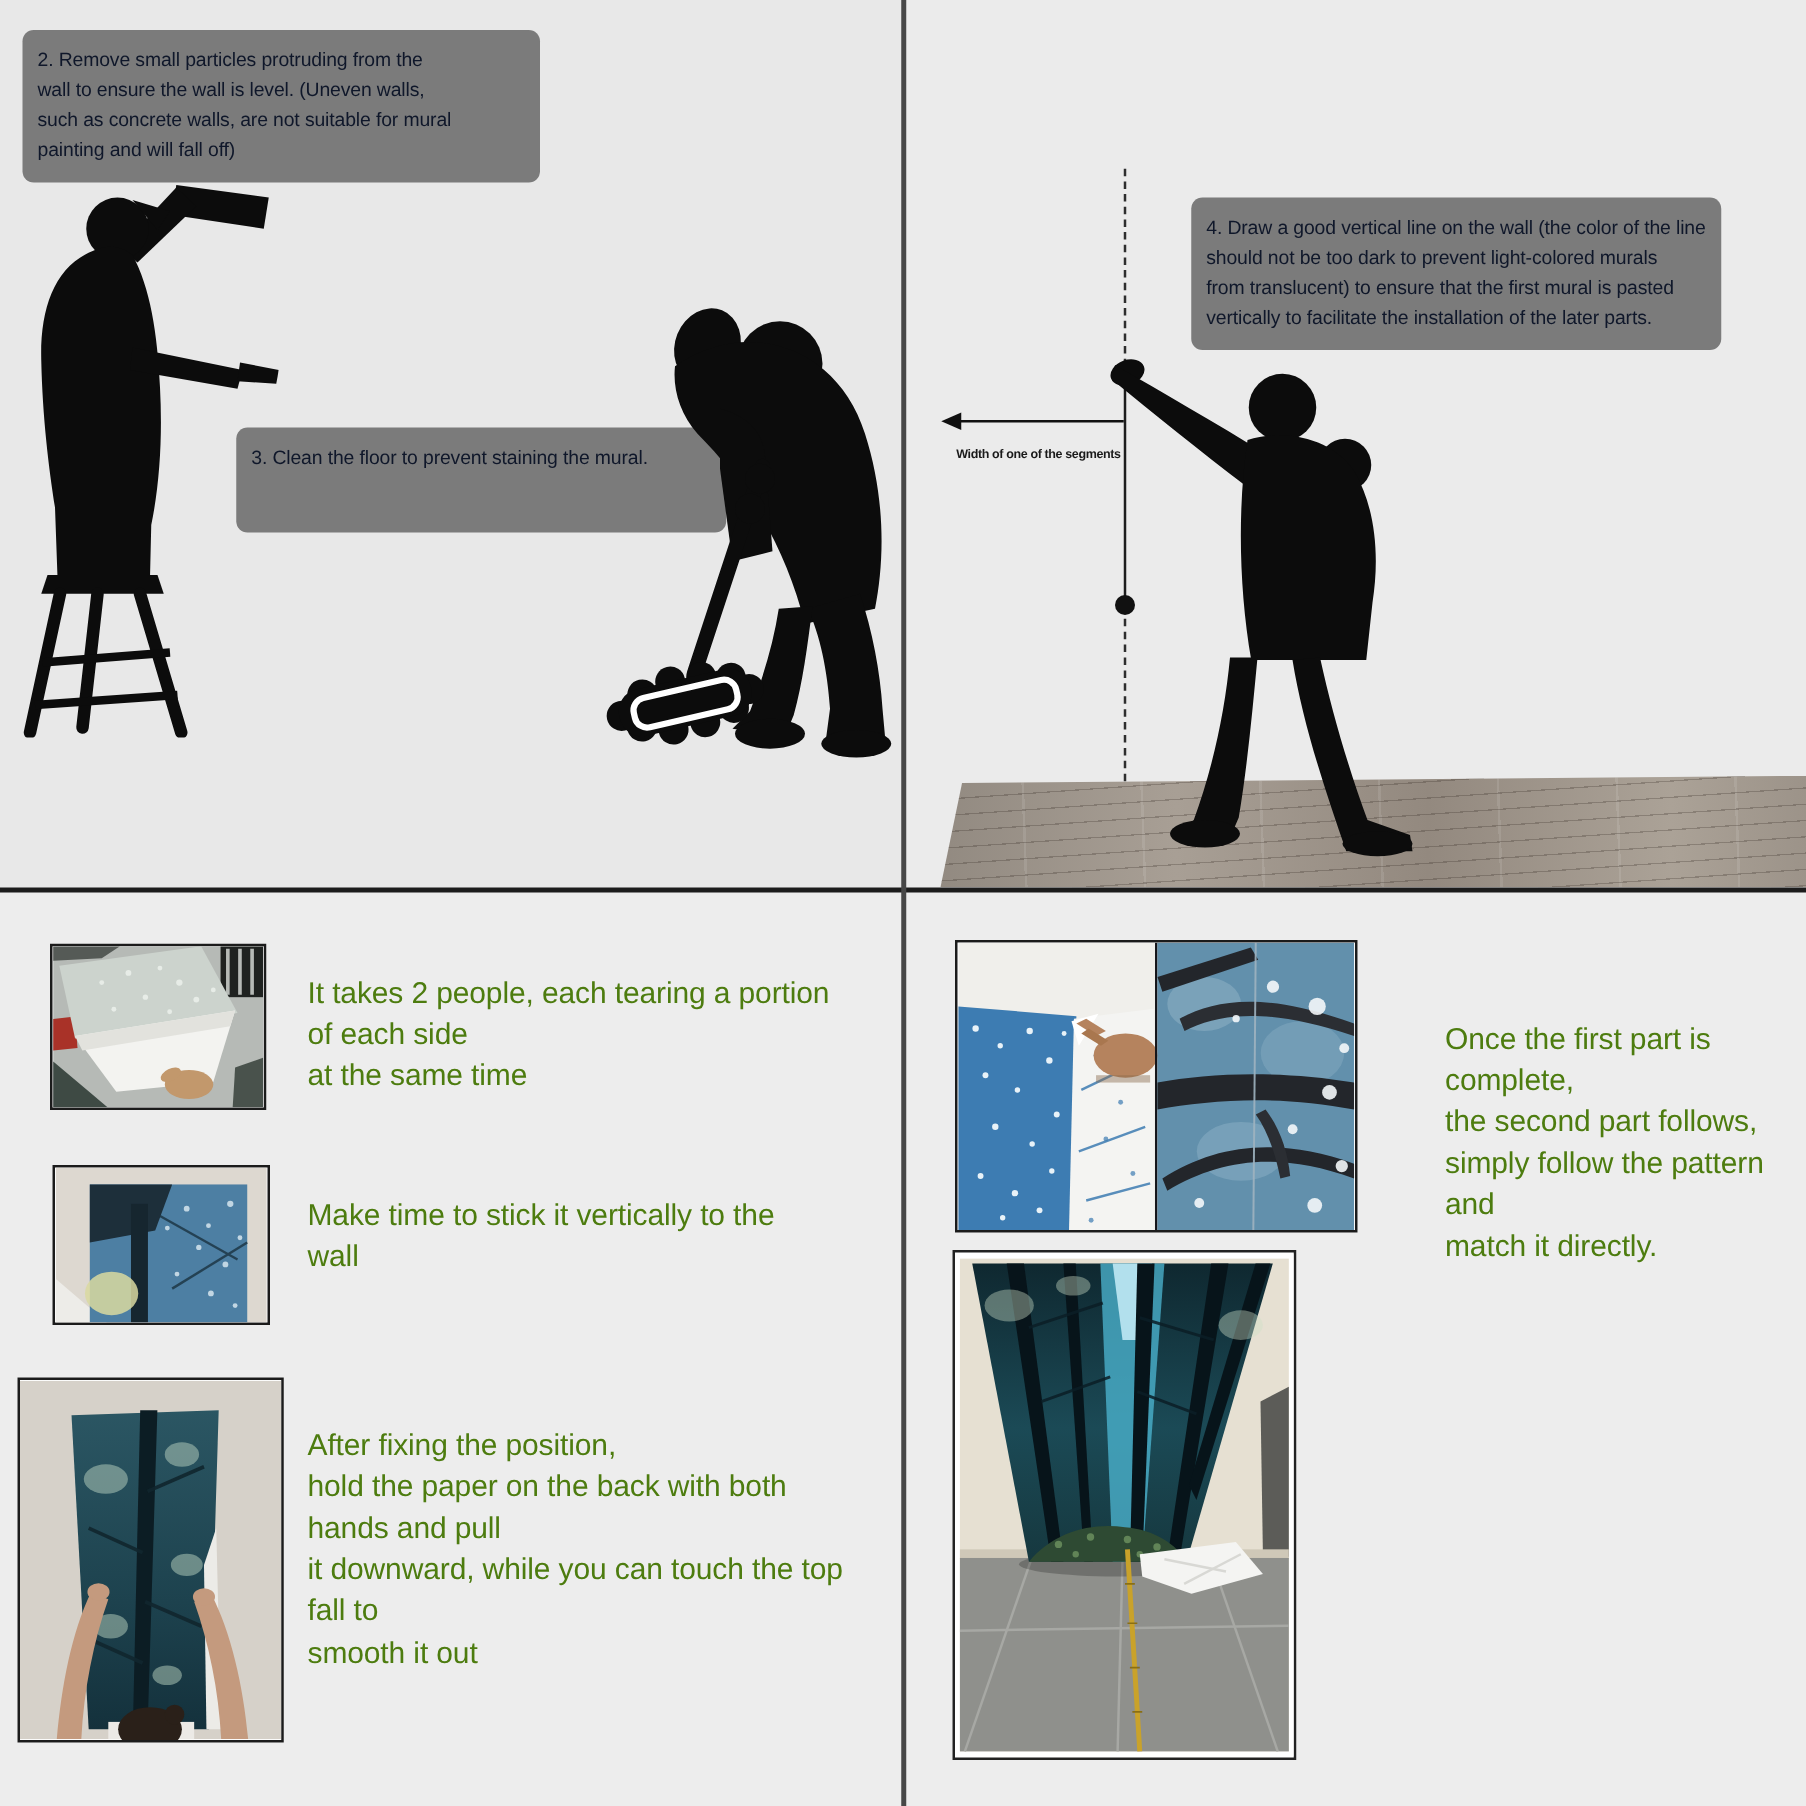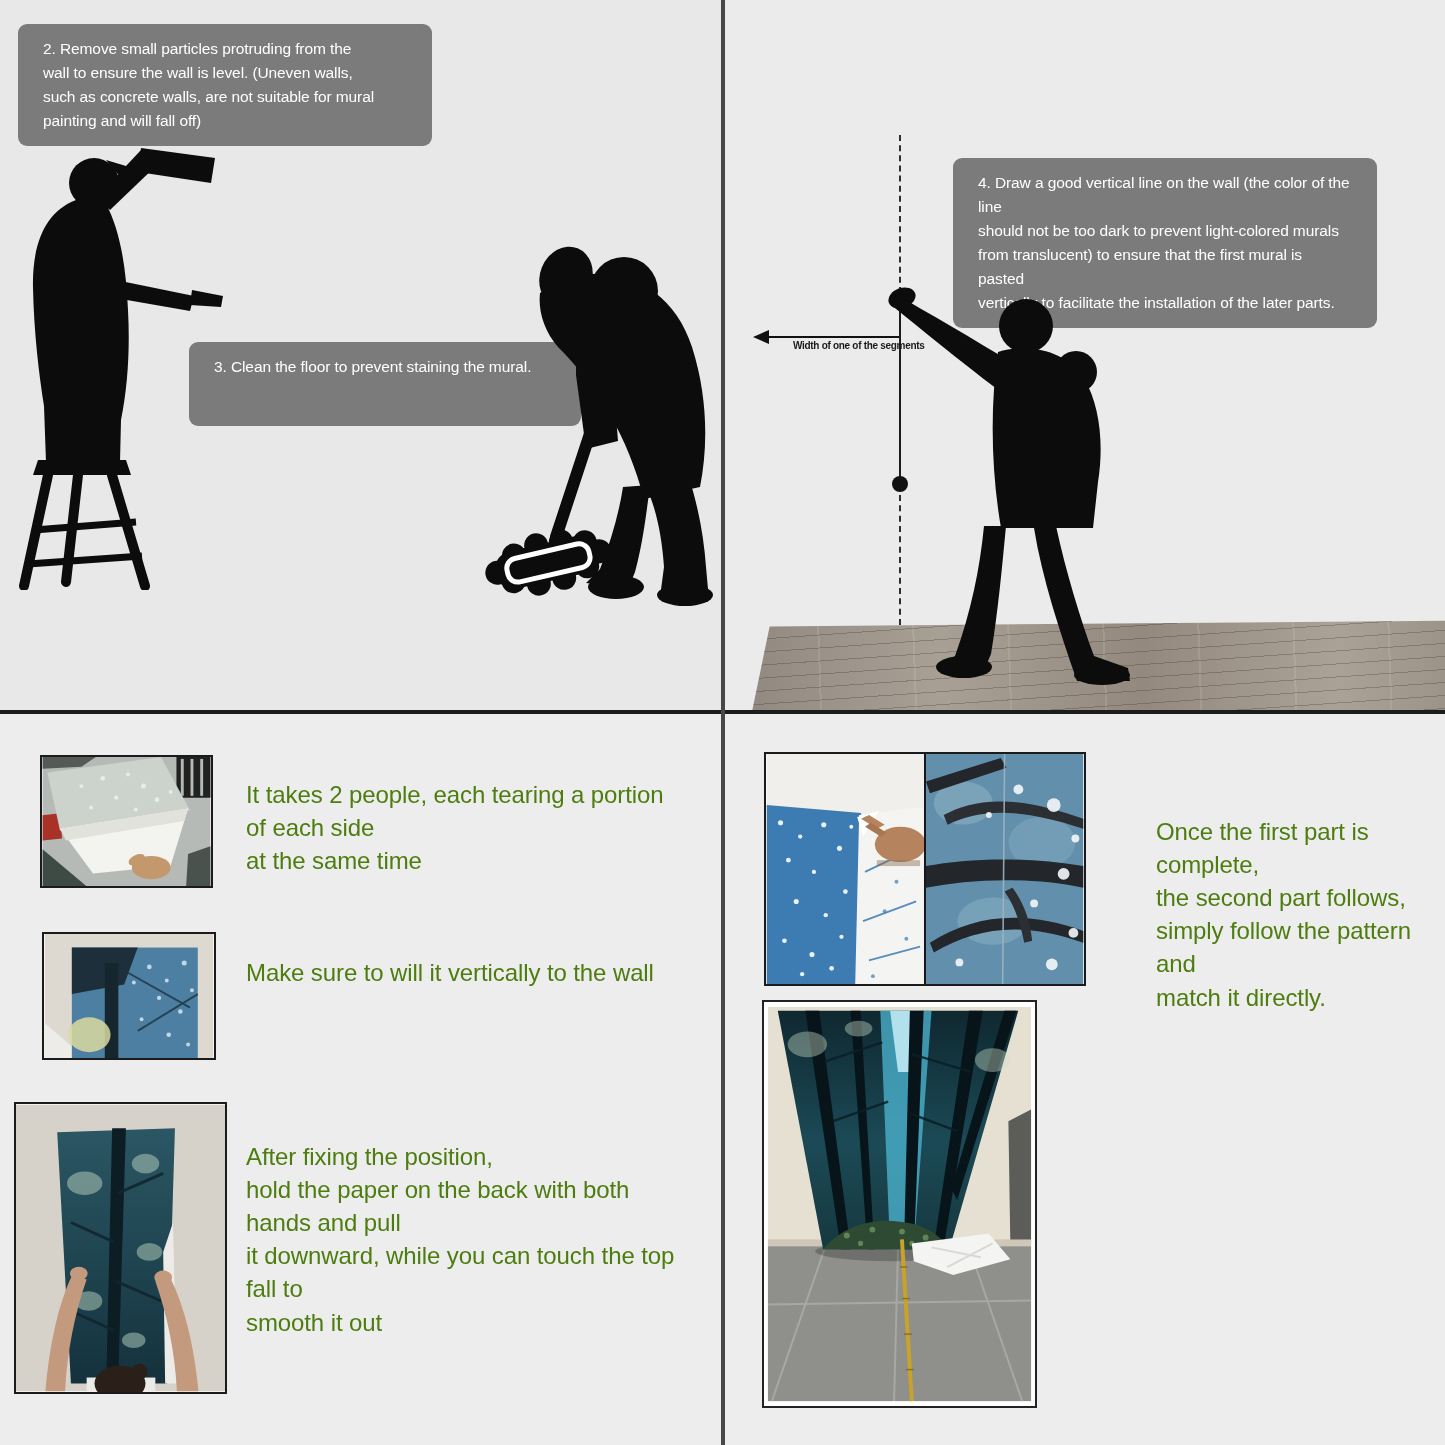--- a/index.html
+++ b/index.html
@@ -9,22 +9,22 @@
   }
   .panel{position:absolute;}
   .panel-tl{left:0;top:0;width:722px;height:711px;background:#e8e8e8;}
   .panel-tr{left:725px;top:0;width:720px;height:711px;background:#ebebeb;}
   .panel-bl{left:0;top:714px;width:722px;height:731px;background:#ededed;}
   .panel-br{left:725px;top:714px;width:720px;height:731px;background:#ededed;}
   .divider-v{position:absolute;left:721px;top:0;width:4px;height:1445px;background:#474747;}
   .divider-h{position:absolute;left:0;top:710px;width:1445px;height:4px;background:#1c1c1c;}
 
   .callout{
-    position:absolute;background:#7b7b7b;color:#ffffff;border-radius:9px;
-    padding:13px 25px;font-size:15.5px;line-height:1.55;
+    position:absolute;background:#7b7b7b;color:#0f172a;border-radius:9px;
+    padding:13px 12px;font-size:15.5px;line-height:1.55;
     white-space:pre-line;letter-spacing:-0.1px;box-sizing:border-box;
   }
   .caption{
     position:absolute;color:#4d7c0f;font-size:24px;line-height:1.38;
     white-space:pre-line;letter-spacing:-0.1px;
   }
   .sil{position:absolute;}
   .sil svg{display:block;width:100%;height:100%;}
   .photo{
     position:absolute;border:2px solid #1b1b1b;background:#fff;
@@ -129,21 +129,21 @@
 from translucent) to ensure that the first mural is pasted
 vertically to facilitate the installation of the later parts.</div>
 
   <div class="dash-line" style="left:899px;top:135px;height:158px;"></div>
   <div class="solid-line" style="left:899px;top:293px;height:184px;"></div>
   <div class="plumb-bob" style="left:892px;top:476px;"></div>
   <div class="dash-line" style="left:899px;top:495px;height:130px;"></div>
 
   <div class="arrow-shaft" style="left:763px;top:336px;width:136px;"></div>
   <div class="arrow-head" style="left:753px;top:330px;"></div>
-  <div class="width-label" style="left:765px;top:340px;width:135px;margin-left:28px;">Width of one of the segments</div>
+  <div class="width-label" style="left:765px;top:358px;width:135px;">Width of one of the segments</div>
 
   <div class="sil" style="left:880px;top:286px;width:260px;height:400px;">
     <svg viewBox="0 0 260 400" fill="#0c0c0c" stroke="none">
       <ellipse cx="22" cy="12" rx="14" ry="10" transform="rotate(-20 22 12)"></ellipse>
       <path d="M12,6 C50,28 92,52 134,78 L117,103 C80,75 42,44 10,18 Z"></path>
       <circle cx="146" cy="40" r="27"></circle>
       <circle cx="196" cy="86" r="21"></circle>
       <path d="M118,66 C150,56 188,66 204,92 C220,120 224,158 218,196 L213,242 L121,242 C111,184 110,120 118,66 Z"></path>
       <path d="M126,240 C122,282 118,326 111,368 L105,382 L58,384 L75,370 C91,326 100,282 104,240 Z"></path>
       <ellipse cx="84" cy="381" rx="28" ry="11"></ellipse>
@@ -207,21 +207,21 @@
             <circle cx="128" cy="104" r="2.4"></circle>
             <circle cx="148" cy="114" r="2"></circle>
           <circle cx="92" cy="50" r="2"></circle>
         </g>
         <g stroke="#1b3340" stroke-width="2" opacity="0.8">
           <line x1="86" y1="40" x2="150" y2="76"></line>
             <line x1="96" y1="100" x2="158" y2="62"></line>
         </g>
       </svg>
     </div>
-    <div class="caption" style="left:246px;top:242px;width:420px;">Make sure to will it vertically to the wall</div>
+    <div class="caption" style="left:246px;top:242px;width:420px;">Make time to stick it vertically to the wall</div>
 
     <div class="photo" style="left:14px;top:388px;width:213px;height:292px;">
       <svg viewBox="0 0 213 292">
         <rect width="213" height="292" fill="#d6d1c9"></rect>
         <defs>
           <linearGradient id="fg" x1="0" y1="0" x2="0" y2="1">
             <stop offset="0" stop-color="#2b5663"></stop>
               <stop offset="0.6" stop-color="#1d424e"></stop>
               <stop offset="1" stop-color="#14313c"></stop>
           </linearGradient>

